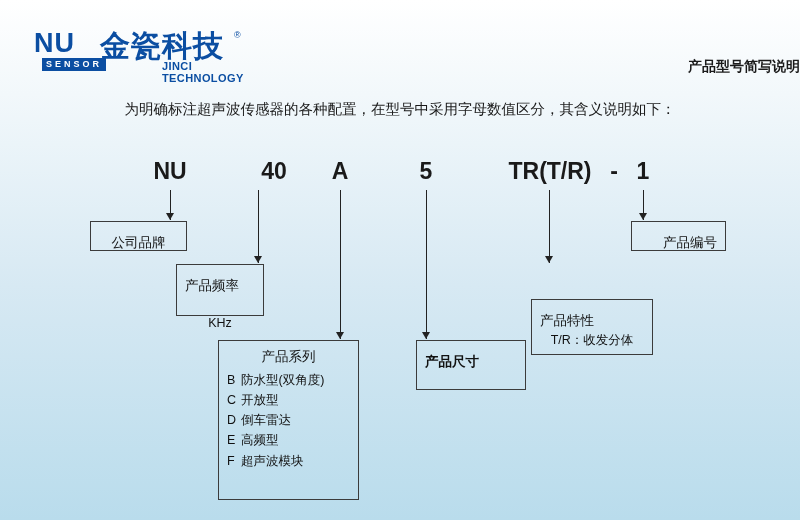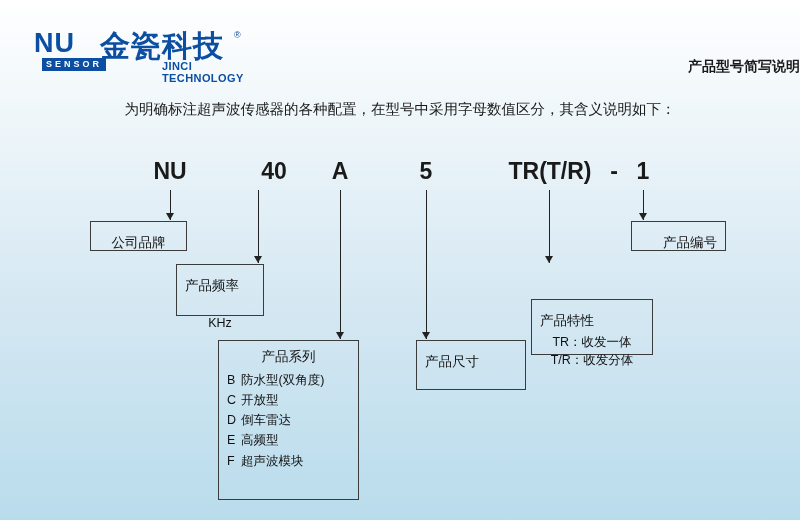--- a/index.html
+++ b/index.html
@@ -211,27 +211,26 @@
 
   <div class="box" style="left:218px; top:340px; width:141px; height:160px; padding-top:6px;">
     <span class="bx-title" style="text-align:center; display:block; margin-bottom:3px;">产品系列</span>
     <span class="series-line"><span class="k">B</span><span>防水型(双角度)</span></span>
     <span class="series-line"><span class="k">C</span><span>开放型</span></span>
     <span class="series-line"><span class="k">D</span><span>倒车雷达</span></span>
     <span class="series-line"><span class="k">E</span><span>高频型</span></span>
     <span class="series-line"><span class="k">F</span><span>超声波模块</span></span>
   </div>
 
-  <div class="box" style="left:416px; top:340px; width:110px; height:50px;">
+  <div class="box" style="left:416px; top:340px; width:110px; height:50px;font-weight:bold;">
     <span class="bx-title">产品尺寸</span>
   </div>
 
   <div class="box" style="left:531px; top:276px; width:122px; height:56px;margin-top:23px;">
     <span class="bx-title">产品特性</span>
-    <span class="bx-sub" style="text-align:center; margin-top:2px;">TR：收发一体</span>
     <span class="bx-sub" style="text-align:center;">T/R：收发分体</span>
   </div>
 
   <div class="box center" style="left:631px; top:221px; width:95px; height:30px;text-align:right;">
     <span class="bx-title">产品编号</span>
   </div>
 
 </div>
 
 </body></html>

